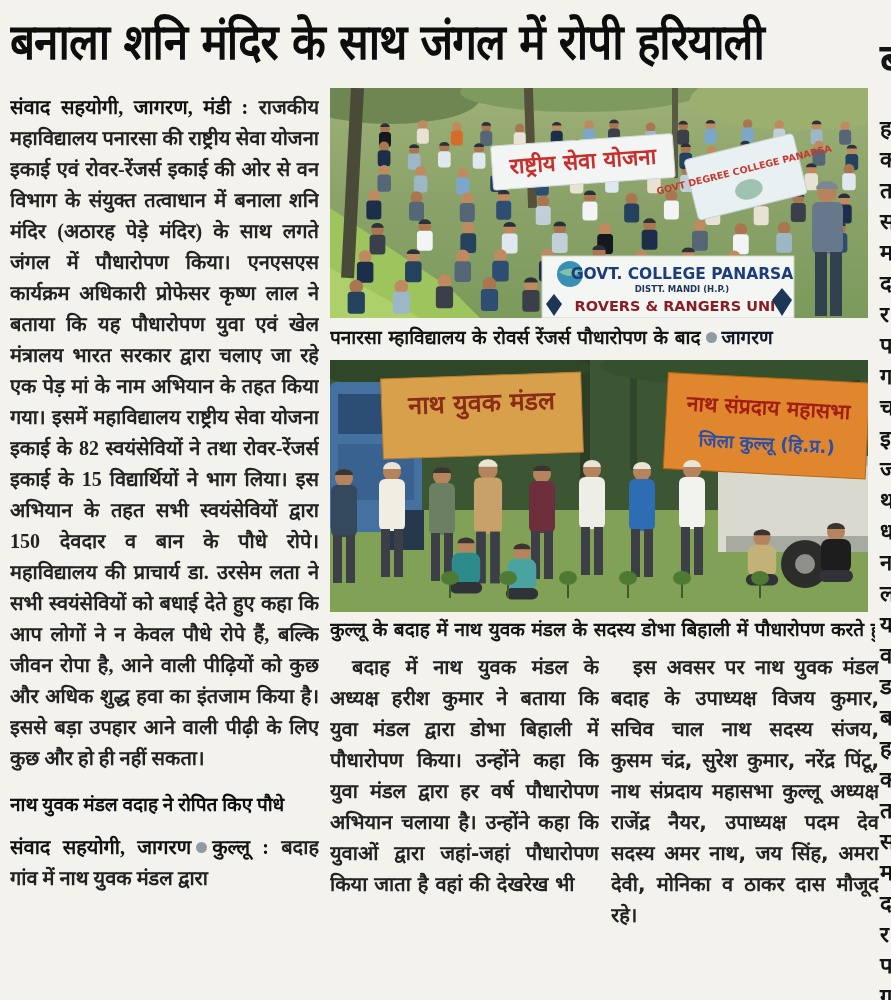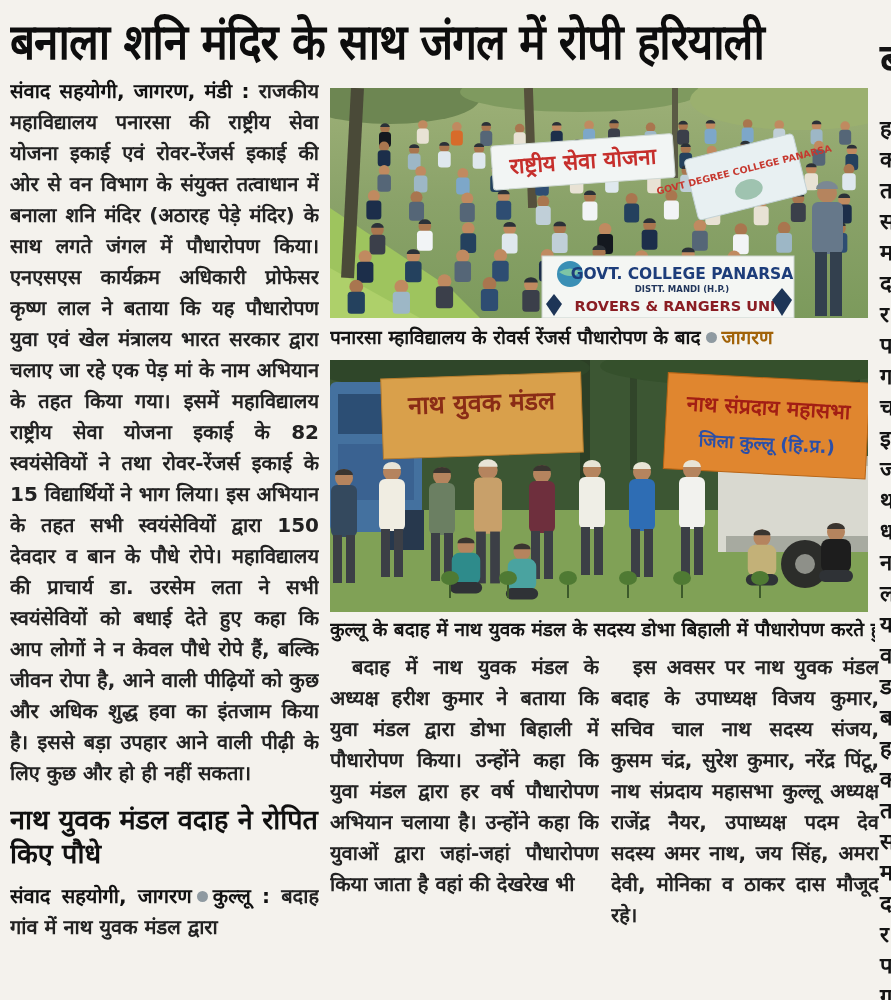--- a/index.html
+++ b/index.html
@@ -15,45 +15,45 @@
     left:10px;top:6px;width:856px;height:76px;
     font-size:44px;font-weight:bold;color:#0d0d0d;
     letter-spacing:-1px;white-space:nowrap;overflow:hidden;
     transform:scaleY(1.12);transform-origin:top left;
   }
   
   .col{
     text-align:justify;
     font-size:20px;line-height:31px;font-weight:600;color:#222;
   }
-  #left-col{left:10px;top:76px;width:309px;height:908px;overflow:hidden;}
+  #left-col{left:10px;top:92px;width:309px;height:908px;overflow:hidden;font-family:Liberation Serif, serif;}
   #col2{left:330px;top:652px;width:269px;height:348px;overflow:hidden;}
   #col3{left:611px;top:652px;width:268px;height:348px;overflow:hidden;}
   .col p{margin:0;}
   .col p.indent{text-indent:22px;}
   .byline{font-weight:bold;color:#111;}
   .subhead{
-    font-size:27px;line-height:34px;font-weight:bold;color:#101010;
+    font-size:19px;line-height:34px;font-weight:bold;color:#101010;
     margin:14px 0 10px 0;text-align:left;
   }
   .dot-sep{
     display:inline-block;width:11px;height:11px;border-radius:50%;
     background:#8f9aa1;vertical-align:middle;margin:0 5px 3px 5px;
   }
   
   .photo{background:#89a269;overflow:hidden;}
   #photo1{left:330px;top:88px;width:538px;height:230px;}
   #photo2{left:330px;top:360px;width:538px;height:252px;}
   .caption{
     font-size:19px;font-weight:bold;color:#151515;line-height:26px;
     white-space:nowrap;overflow:hidden;
   }
   #caption1{left:330px;top:324px;width:545px;}
   #caption2{left:330px;top:616px;width:545px;}
-  .credit{font-weight:bold;color:#a16207;text-align:center;}
+  .credit{font-weight:bold;color:#0f172a;text-align:center;}
   
   #edge-strip{
     left:879px;top:0;width:12px;height:1000px;overflow:hidden;
     background:#f4f2ed;
   }
   #edge-strip span{
     position:absolute;left:1px;font-weight:bold;color:#141414;
     font-size:22px;white-space:nowrap;
   }
   #edge-strip span.big{font-size:44px;}

